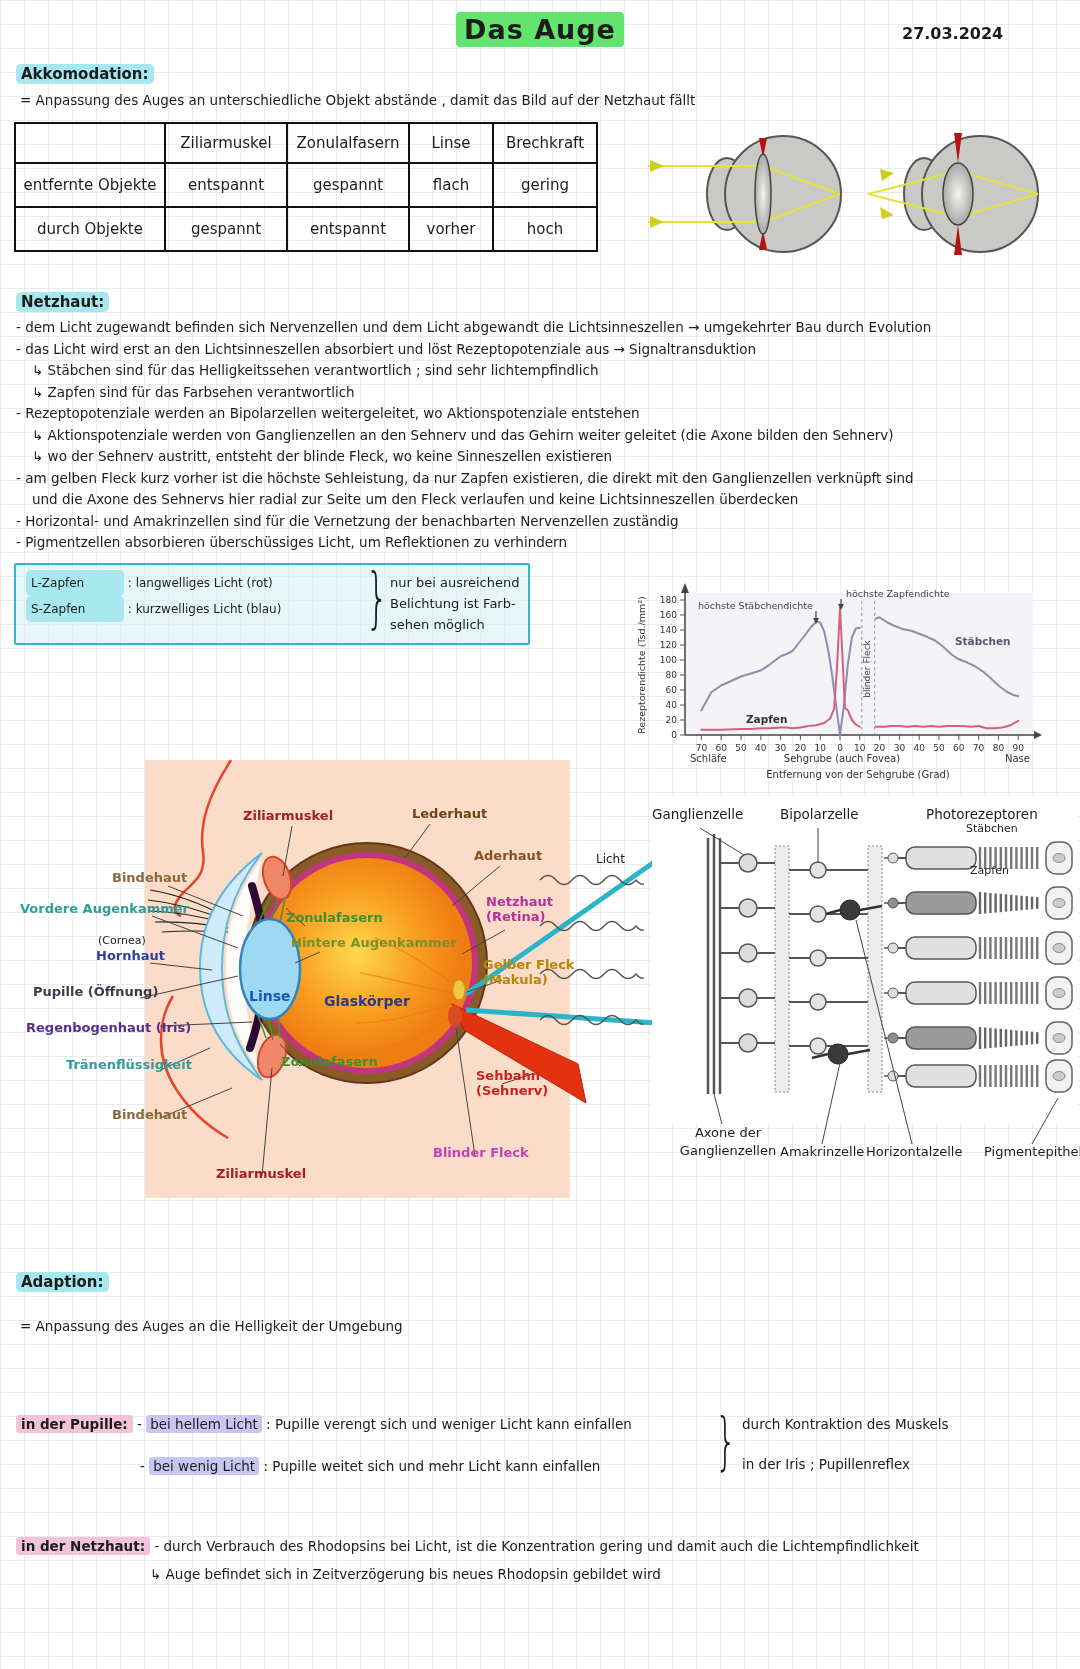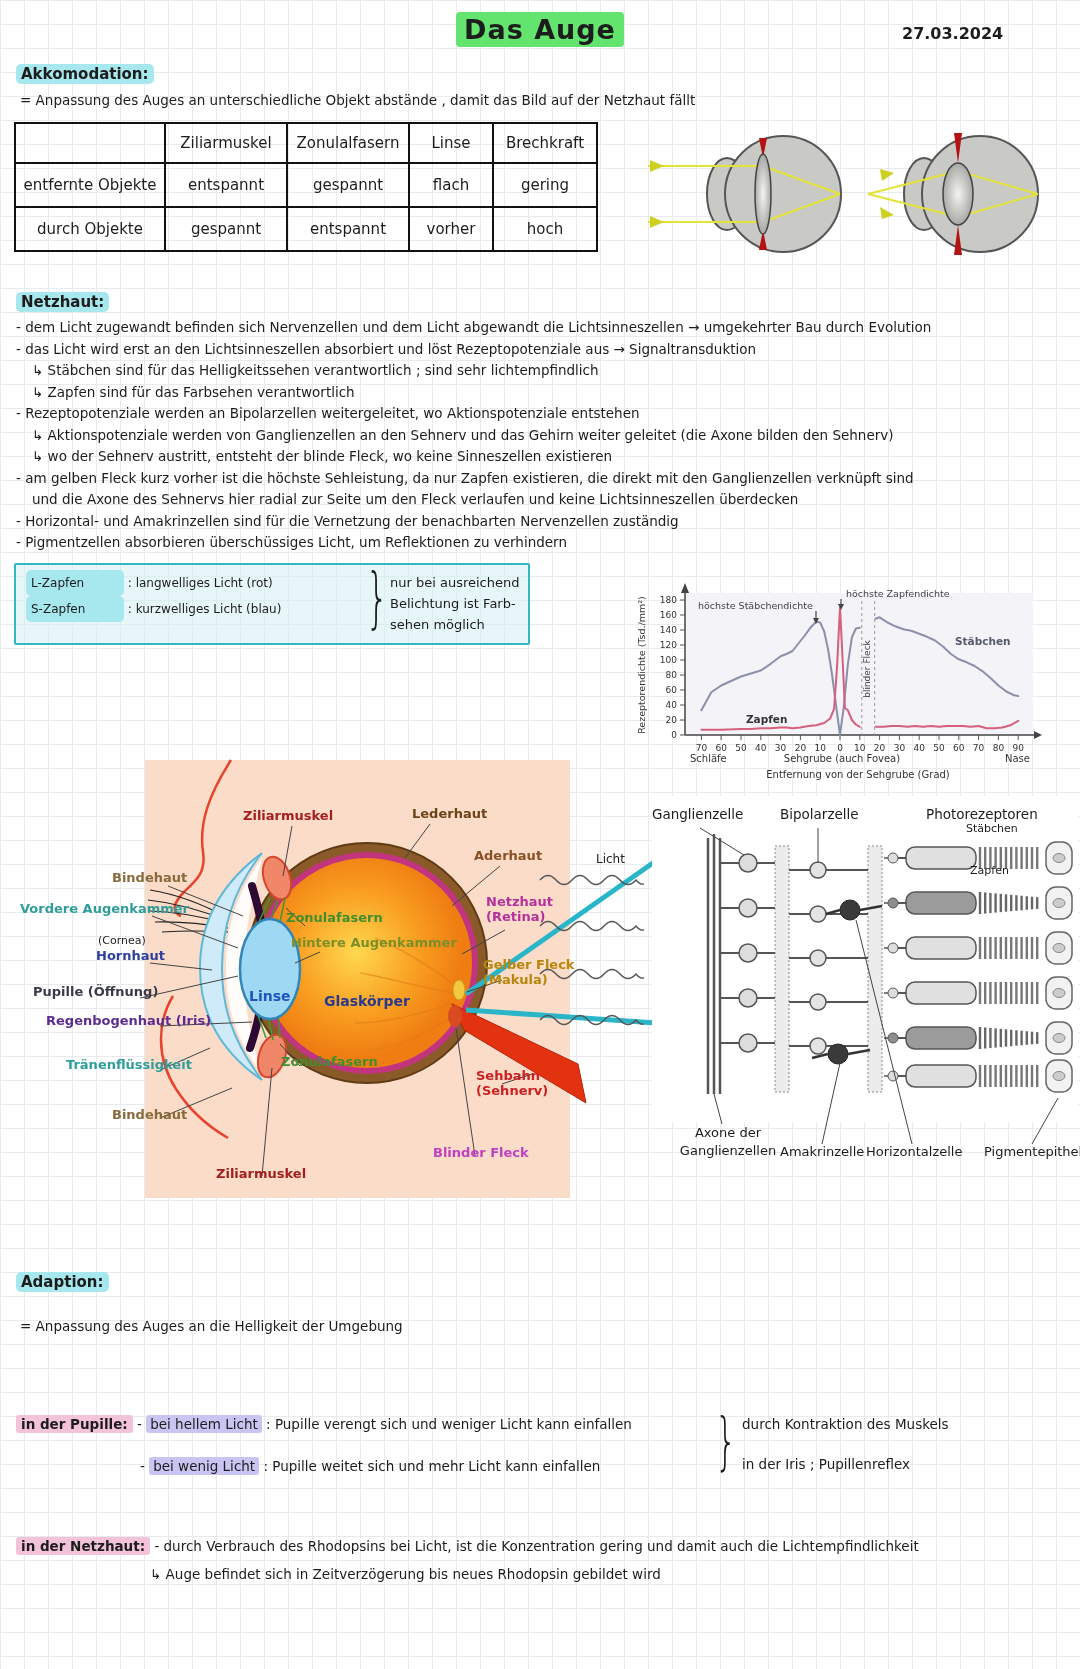--- a/index.html
+++ b/index.html
@@ -465,21 +465,21 @@
     <div class="lbl" style="left:243px;top:50px;color:#a31f1f;">Ziliarmuskel</div>
     <div class="lbl" style="left:412px;top:48px;color:#6d4318;">Lederhaut</div>
     <div class="lbl" style="left:474px;top:90px;color:#8a4f22;">Aderhaut</div>
     <div class="lbl pre" style="left:486px;top:136px;color:#b5309b;">Netzhaut
 (Retina)</div>
     <div class="lbl" style="left:112px;top:112px;color:#8a6a3a;">Bindehaut</div>
     <div class="lbl" style="left:20px;top:143px;color:#2f9d99;">Vordere Augenkammer</div>
     <div class="lbl hand" style="left:98px;top:176px;color:#222;font-size:11px;">(Cornea)</div>
     <div class="lbl" style="left:96px;top:190px;color:#2b3f9e;">Hornhaut</div>
     <div class="lbl" style="left:33px;top:226px;color:#3a3a4a;">Pupille (Öffnung)</div>
-    <div class="lbl" style="left:26px;top:255px;color:#5b2d8e;margin-left:20px;">Regenbogenhaut (Iris)</div>
+    <div class="lbl" style="left:26px;top:262px;color:#5b2d8e;">Regenbogenhaut (Iris)</div>
     <div class="lbl" style="left:66px;top:299px;color:#2f9d99;">Tränenflüssigkeit</div>
     <div class="lbl" style="left:286px;top:152px;color:#3f8f2f;">Zonulafasern</div>
     <div class="lbl" style="left:291px;top:177px;color:#7a8f28;">Hintere Augenkammer</div>
     <div class="lbl" style="left:249px;top:230px;color:#1f55bb;font-size:14px;">Linse</div>
     <div class="lbl" style="left:324px;top:235px;color:#283a8e;font-size:14px;">Glaskörper</div>
     <div class="lbl" style="left:281px;top:296px;color:#3f8f2f;">Zonulafasern</div>
     <div class="lbl pre" style="left:483px;top:199px;color:#b8860b;">Gelber Fleck
 (Makula)</div>
     <div class="lbl pre" style="left:476px;top:310px;color:#cc2020;">Sehbahn
 (Sehnerv)</div>

